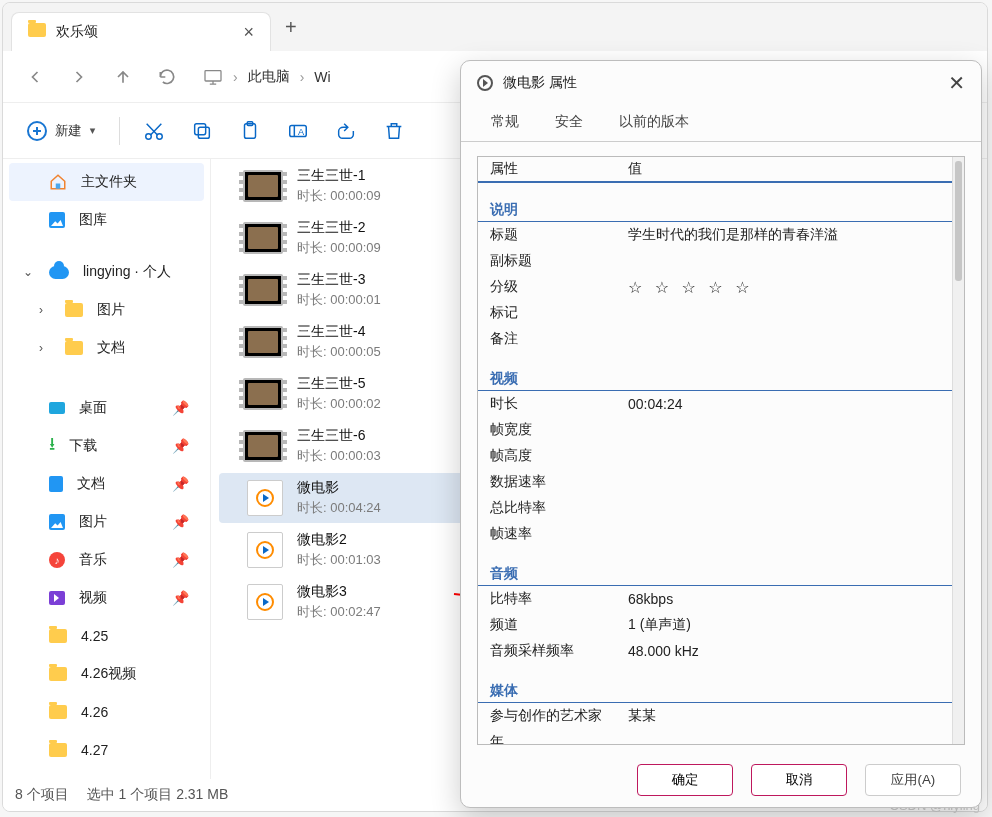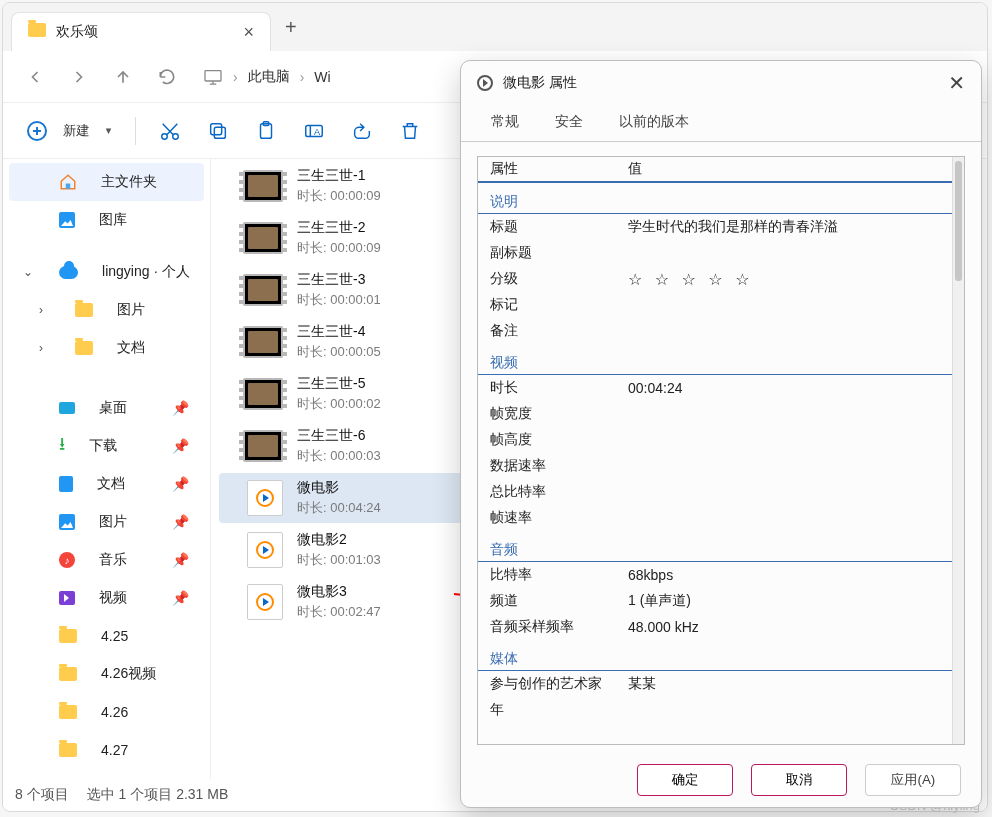--- a/index.html
+++ b/index.html
@@ -13,33 +13,33 @@
   .tab-close{margin-left:auto;color:#555;font-size:18px;line-height:1;}
   .newtab{padding:12px 14px;color:#555;font-size:20px;}
   
   .navrow{height:52px;display:flex;align-items:center;background:#fff;border-bottom:1px solid #eee;padding:0 12px;gap:4px;}
   .nav-btn{width:40px;height:40px;display:flex;align-items:center;justify-content:center;color:#888;border-radius:4px;}
   .nav-btn svg{stroke:#888;fill:none;stroke-width:2;}
   .addr{display:flex;align-items:center;gap:10px;margin-left:12px;color:#333;}
   .addr .sep{color:#999;}
   
   .actionrow{height:56px;display:flex;align-items:center;background:#fff;padding:0 12px;gap:4px;border-bottom:1px solid #eee;}
-  .newbtn{display:flex;align-items:center;gap:16px;border:none;background:transparent;padding:8px 12px;color:#333;border-radius:4px;text-align:center;}
+  .newbtn{display:flex;align-items:center;gap:8px;border:none;background:transparent;padding:8px 12px;color:#333;border-radius:4px;text-align:center;}
   .circleplus{width:20px;height:20px;border:2px solid #1976d2;border-radius:50%;position:relative;}
   .circleplus::before,.circleplus::after{content:'';position:absolute;background:#1976d2;}
   .circleplus::before{left:4px;right:4px;top:7px;height:2px;}
   .circleplus::after{top:4px;bottom:4px;left:7px;width:2px;}
   .chev{color:#555;font-size:11px;}
   .vdiv{width:1px;height:28px;background:#ddd;margin:0 8px;}
   .act-ico{width:44px;height:44px;display:flex;align-items:center;justify-content:center;color:#0968c7;}
   .act-ico svg{stroke:#0968c7;fill:none;stroke-width:1.6;}
   
   .body{flex:1;display:flex;min-height:0;}
   .sidebar{width:208px;background:#fff;border-right:1px solid #eee;overflow:auto;padding-top:4px;}
-  .sidebar-item{display:flex;align-items:center;gap:24px;height:38px;padding:0 14px;border-radius:4px;margin:0 6px;}
+  .sidebar-item{display:flex;align-items:center;gap:14px;height:38px;padding:0 14px;border-radius:4px;margin:0 6px;}
   .sidebar-item.sel{background:#edf3fe;}
   .sidebar-item .exp{width:12px;color:#555;font-size:12px;}
   .sidebar-item .t{flex:1;white-space:nowrap;}
   .pin{color:#a9a9a9;font-size:14px;margin-left:auto;}
   .ic-home{width:18px;height:18px;}
   .ic-folder{width:18px;height:14px;background:#ffcc4d;border-radius:2px;position:relative;}
   .ic-folder::before{content:'';position:absolute;top:-3px;left:0;width:8px;height:3px;background:#ffcc4d;border-radius:1px;}
   .ic-imglib{width:16px;height:16px;background:#2196f3;border-radius:2px;position:relative;}
   .ic-imglib::after{content:'';position:absolute;bottom:2px;left:2px;right:2px;height:6px;background:#fff;clip-path:polygon(0 100%,35% 20%,55% 60%,80% 0,100% 100%);}
   .ic-cloud{width:20px;height:13px;background:#2196f3;border-radius:8px;position:relative;}
@@ -75,21 +75,21 @@
   .ptabs{display:flex;padding:0 14px;gap:4px;border-bottom:1px solid #ccc;}
   .ptab{padding:8px 16px 10px;color:#444;position:relative;}
   .ptab.active{border:1px solid #ccc;border-bottom:1px solid #fcfcfc;border-radius:4px 4px 0 0;margin-bottom:-1px;background:#fcfcfc;}
   .pbody{flex:1;padding:14px 16px 8px;overflow:hidden;}
   .propframe{border:1px solid #bbb;height:100%;display:flex;position:relative;}
   .proptable{flex:1;overflow:auto;padding:0;}
   .prow{display:flex;min-height:26px;align-items:center;padding:2px 12px;}
   .prow.header{border-bottom:2px solid #3a6db2;}
   .prow .pk{width:138px;color:#222;}
   .prow .pv{flex:1;color:#222;}
-  .psection{color:#3a6db2;font-weight:400;padding:6px 12px 2px; border-bottom:1px solid #3a6db2;margin-top:4px;}
+  .psection{color:#3a6db2;font-weight:700;padding:6px 12px 2px; border-bottom:1px solid #3a6db2;margin-top:12px;}
   .stars{color:#bbb;letter-spacing:4px;font-size:16px;}
   .pscroll{width:12px;background:#f0f0f0;border-left:1px solid #ddd;position:relative;}
   .pscroll::after{content:'';position:absolute;top:4px;left:2px;right:2px;height:120px;background:#c6c6c6;border-radius:3px;}
   .pbtns{height:54px;display:flex;align-items:center;justify-content:flex-end;gap:18px;padding:0 20px;}
   .pbtn{min-width:96px;height:32px;background:#fff;border:1px solid #be185d;border-radius:4px;padding:4px 20px;}
   .pbtn.disabled{color:#404040;border-color:#ccc;}
   
   .arrow{position:absolute;left:454px;top:593px;width:190px;height:2px;background:red;transform:rotate(6deg);transform-origin:left;}
   .arrow::after{content:'';position:absolute;right:-2px;top:-5px;border-left:14px solid red;border-top:6px solid transparent;border-bottom:6px solid transparent;}
   .watermark{position:absolute;right:12px;bottom:4px;color:#cfcfcf;font-size:13px;}

